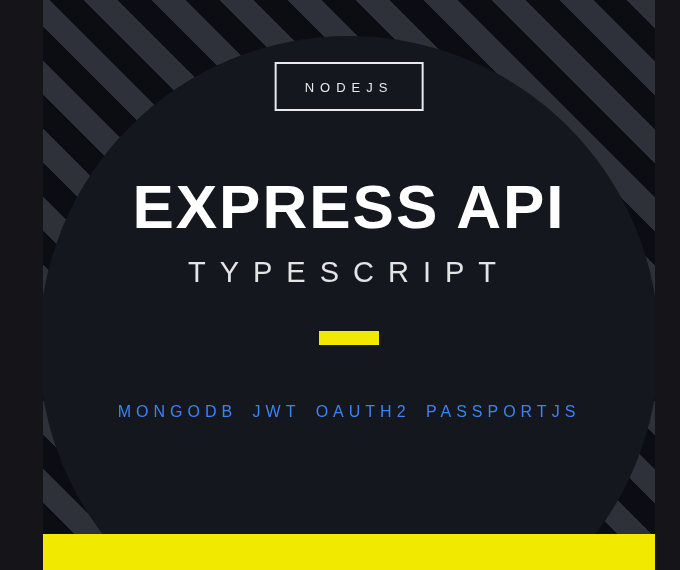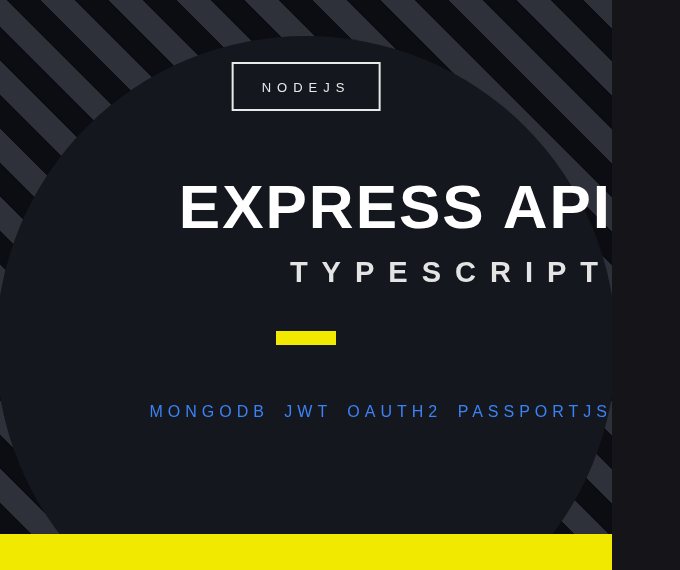--- a/index.html
+++ b/index.html
@@ -8,20 +8,21 @@
     background: #141419;
     font-family: "Helvetica Neue", Arial, sans-serif;
     position: relative;
   }
 
   .canvas {
     position: relative;
     width: 612px;
     height: 570px;
     overflow: hidden;
+    margin-left: 43px;
   }
 
   
   .stripes {
     position: absolute;
     inset: 0;
     background-image: repeating-linear-gradient(
       45deg,
       #2f313a 0px,
       #2f313a 24px,
@@ -56,35 +57,35 @@
     font-size: 13px;
     letter-spacing: 6px;
     font-weight: 400;
   }
 
   .content {
     position: absolute;
     top: 176px;
     left: 0;
     right: 0;
-    text-align: right;
+    text-align: center;
     color: #ffffff;
   }
 
   .title {
     font-size: 62px;
     font-weight: 800;
     letter-spacing: 2px;
     line-height: 1;
     margin-bottom: 18px;
   }
 
   .subtitle {
     font-size: 29px;
-    font-weight: 700;
+    font-weight: 400;
     letter-spacing: 14px;
     color: #e4e4e4;
     margin-bottom: 42px;
   }
 
   .accent-bar {
     width: 60px;
     height: 14px;
     background: #f2e900;
     margin: 0 auto 58px;

